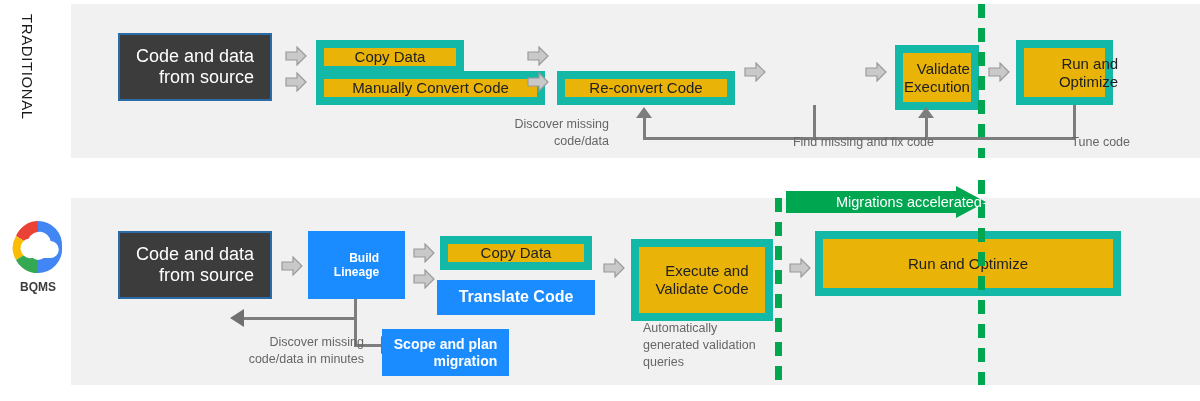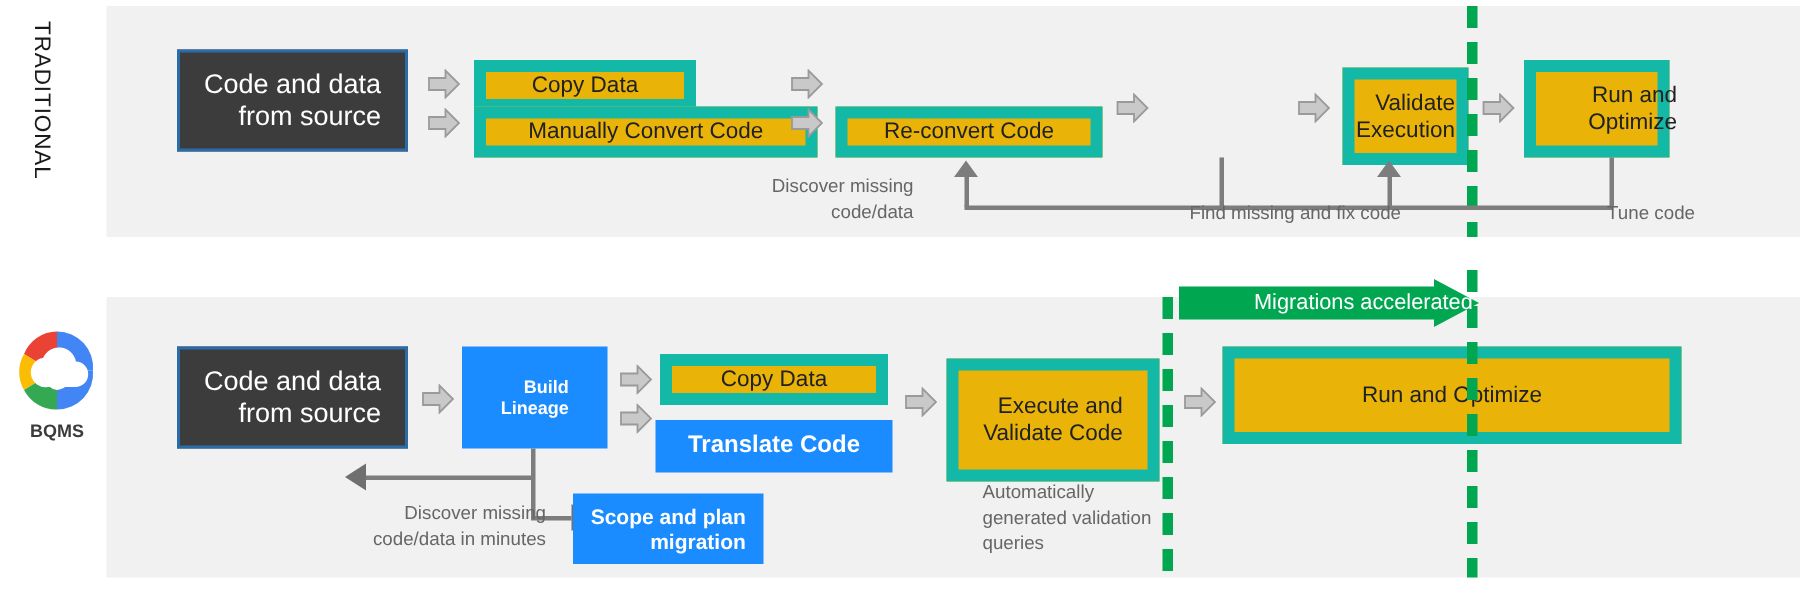--- a/index.html
+++ b/index.html
@@ -105,21 +105,21 @@
     border-left: 14px solid #6f6f6f;
   }
 
   .caption {
     position: absolute;
     font-size: 12.5px;
     color: #666666;
     line-height: 1.35;
     text-align: right;
   }
-  .caption-left { text-align: left; margin-left: 12px; }
+  .caption-left { text-align: left; }
 
   
   .bigarrow { position: absolute; }
   .bigarrow svg { display:block; }
   .bigarrow .lbl {
     position: absolute;
     left: 22px; top: 50%;
     transform: translateY(-50%);
     color: #ffffff;
     font-weight: normal;

